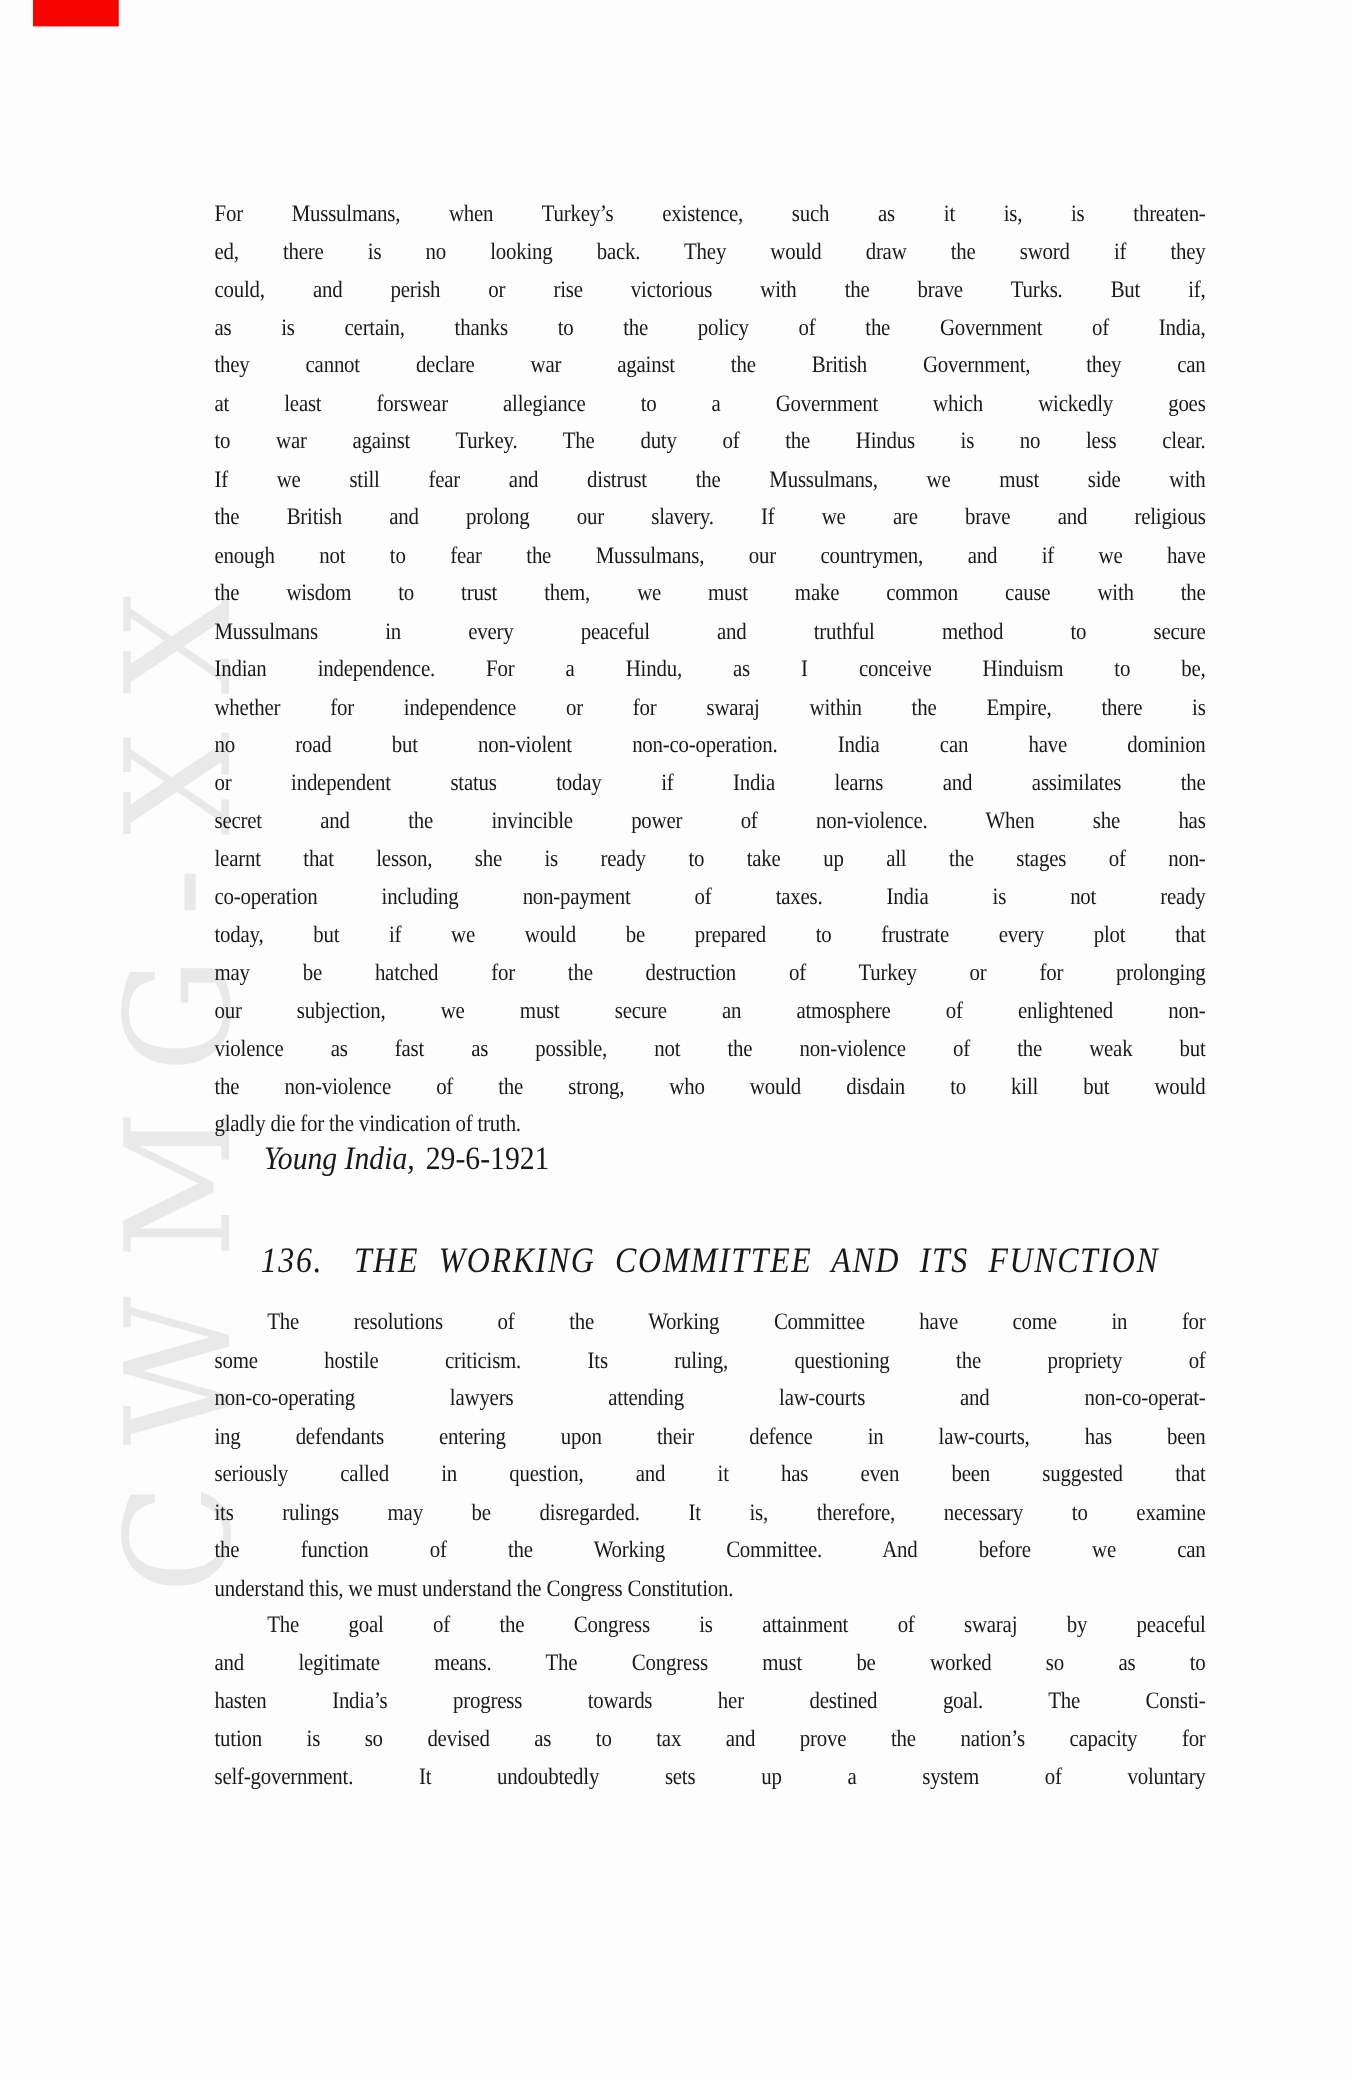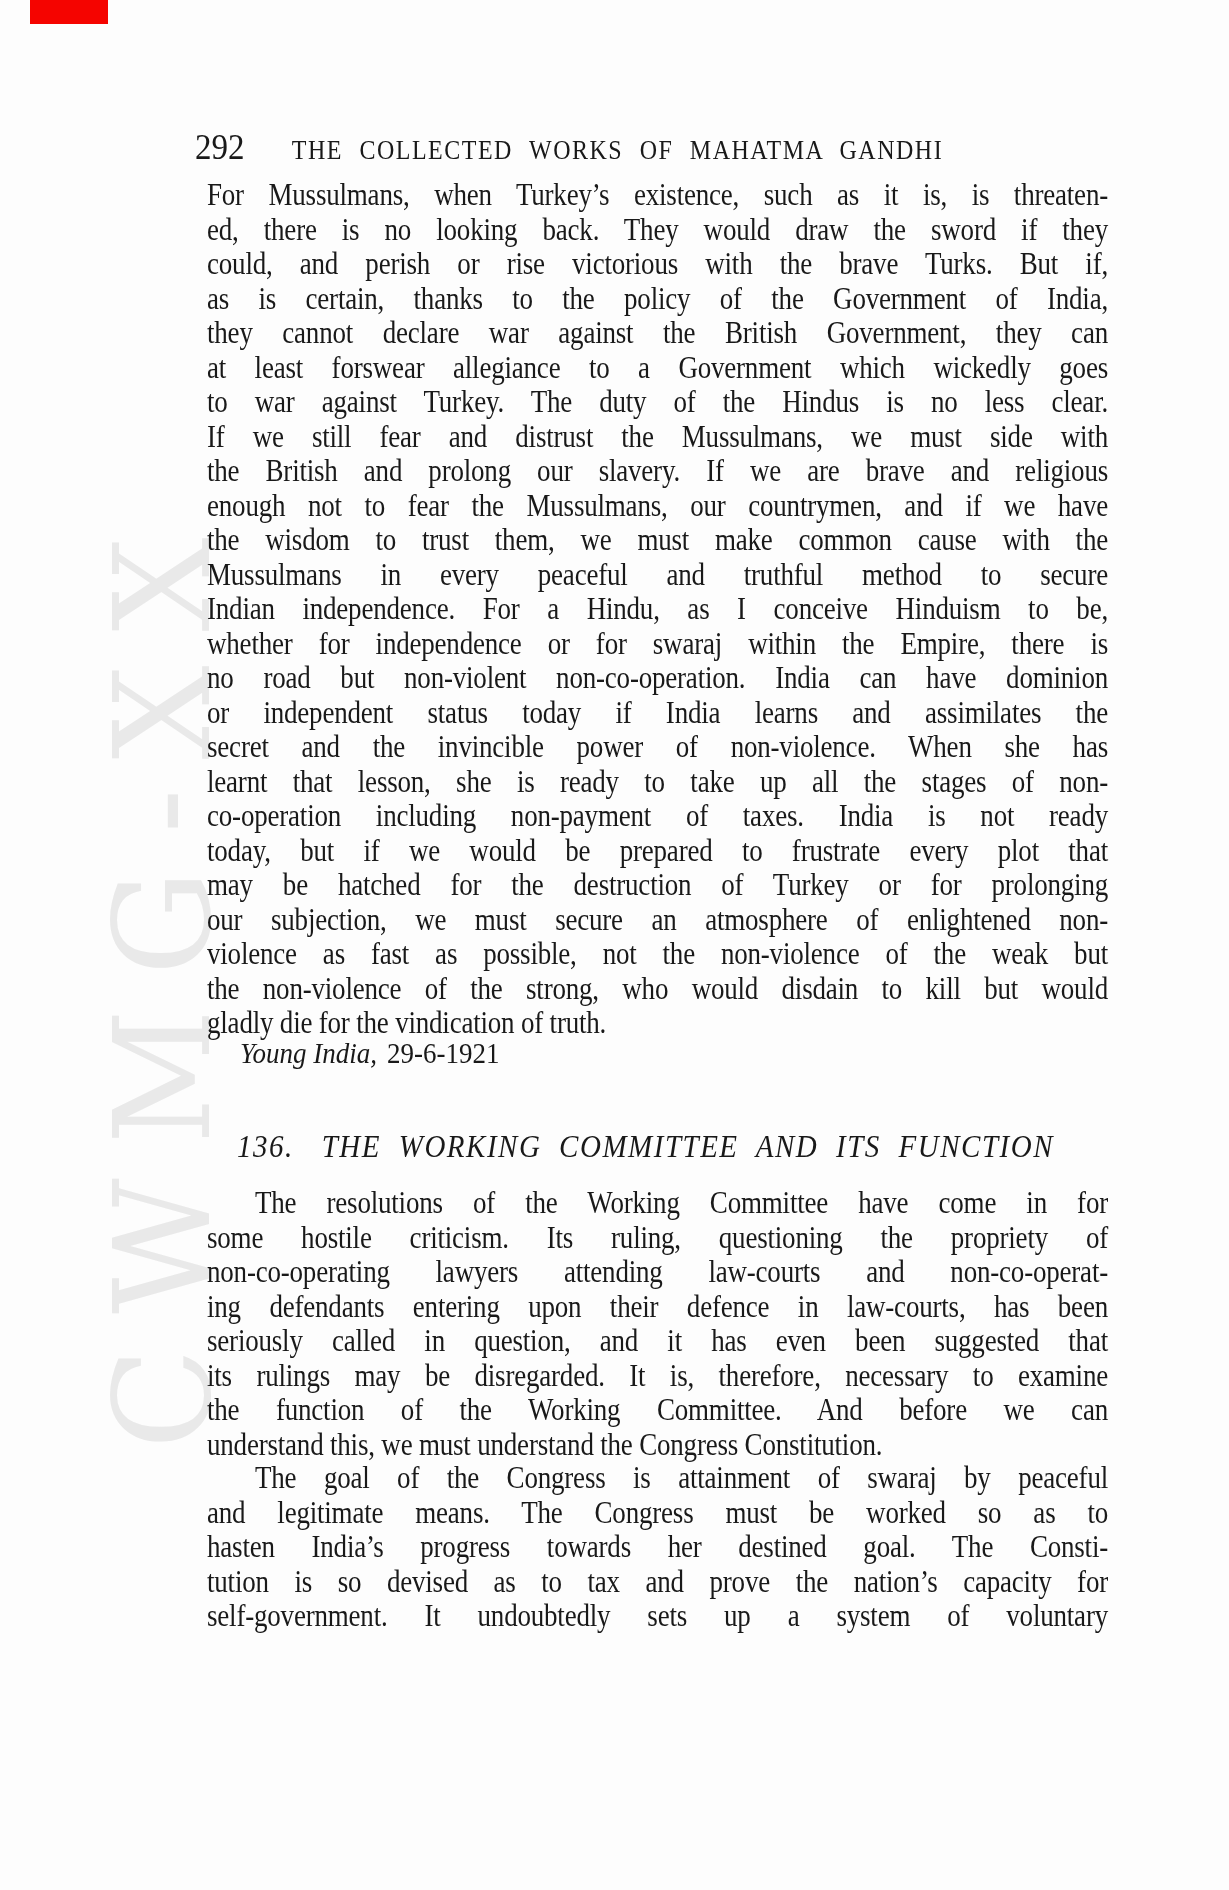--- a/index.html
+++ b/index.html
@@ -30,22 +30,22 @@
     position:absolute; left:0; top:0;
     font-size:33px; line-height:36px;
     transform:scaleY(1.08); transform-origin:left top;
   }
   .head-title {
     display:block; text-align:center; padding-right:56px;
     font-size:24px; line-height:36px; letter-spacing:1.5px; word-spacing:9px;
     transform:scaleY(1.18); transform-origin:center top;
   }
   .para {
-    position:absolute; left:207px; width:901px; z-index:1;
-    font-size:27px; line-height:34.5px;
+    position:absolute; left:195px; width:901px; z-index:1;
+    font-size:19px; line-height:34.5px;
   }
   .line {
     text-align:justify; text-align-last:justify;
     transform:scaleY(1.13); transform-origin:center center;
     letter-spacing:-0.2px;
   }
   .line.indent { padding-left:48px; }
   .line.end { text-align-last:left; }
   .para1 { top:178px; }
   .attribution {
@@ -68,24 +68,20 @@
 </style>
 </head>
 <body>
 
 <div class="page" style="background: rgb(253, 253, 253); color: rgb(25, 25, 25);">
 
   <div class="red-marker" style="background: rgb(245, 4, 0);"></div>
 
   <div class="watermark" style="color: rgb(233, 233, 233);">CWMG-XX</div>
 
-  <header class="running-header">
-    <span class="page-number">292</span>
-    <span class="head-title">THE COLLECTED WORKS OF MAHATMA GANDHI</span>
-  </header>
 
   <section class="para para1">
       <div class="line">For Mussulmans, when Turkey’s existence, such as it is, is threaten-</div>
       <div class="line">ed, there is no looking back.  They would draw the sword if they</div>
       <div class="line">could, and perish or rise victorious with the brave Turks.  But if,</div>
       <div class="line">as is certain, thanks to the policy of the Government of India,</div>
       <div class="line">they cannot declare war against the British Government, they can</div>
       <div class="line">at least forswear allegiance to a Government which wickedly goes</div>
       <div class="line">to war against Turkey.  The duty of the Hindus is no less clear.</div>
       <div class="line">If we still fear and distrust the Mussulmans, we must side with</div>

